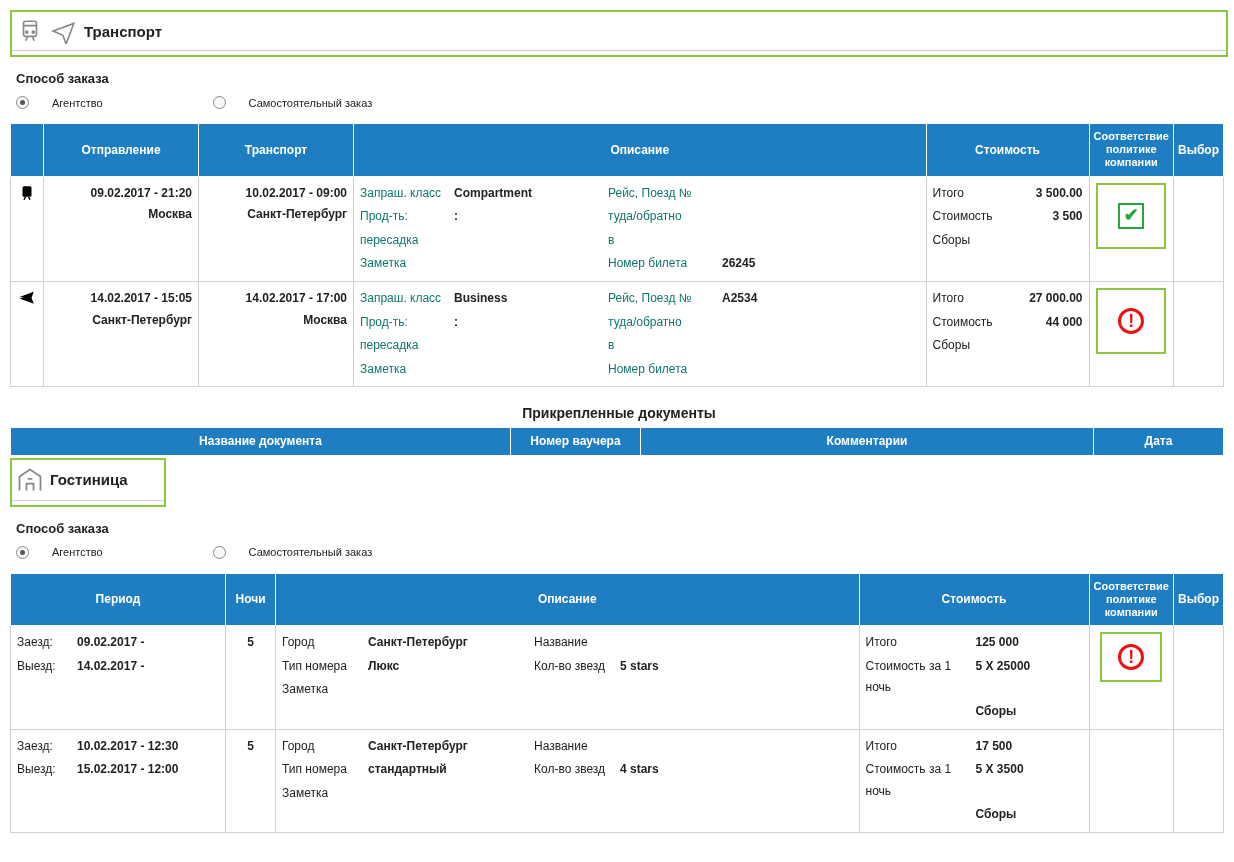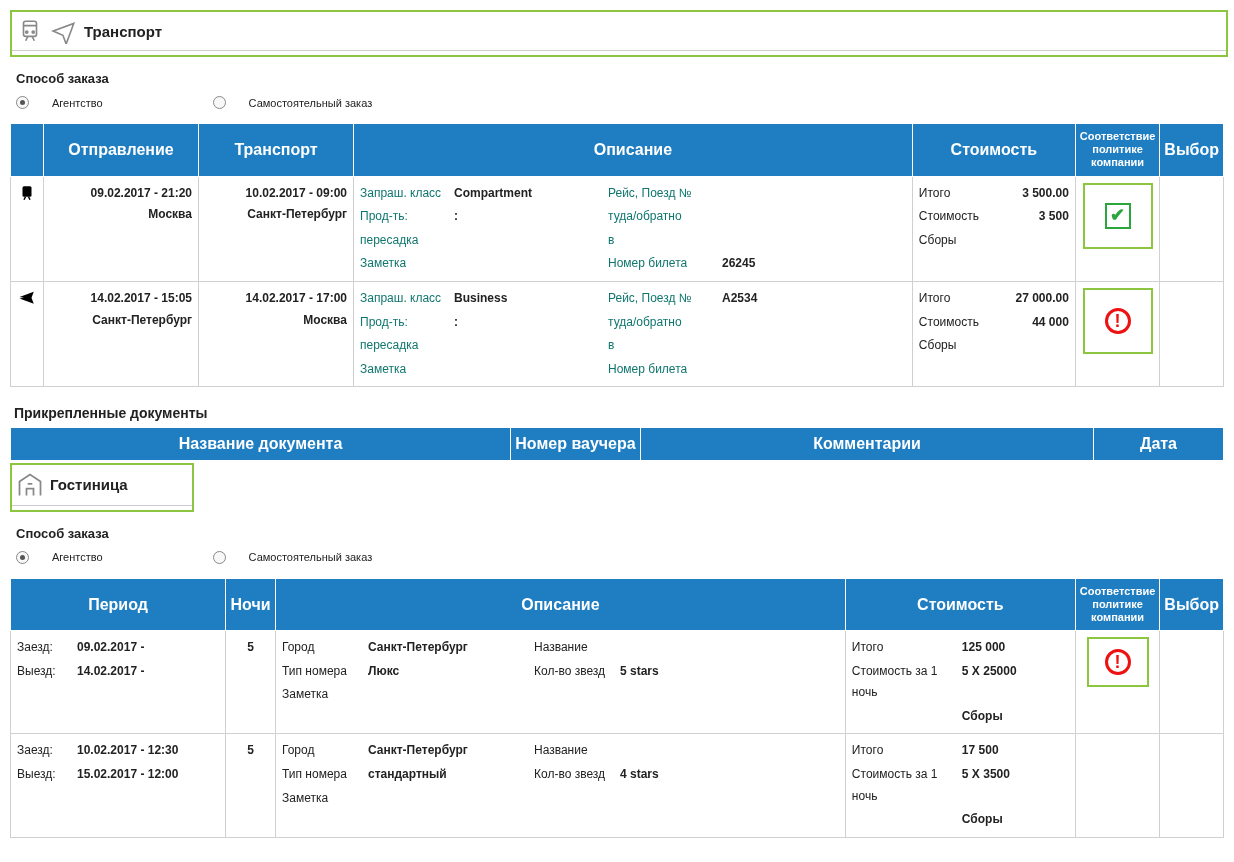--- a/index.html
+++ b/index.html
@@ -38,21 +38,21 @@
     content:""; width:5px; height:5px; border-radius:50%;
     background:#555;
   }
   table.grid {
     border-collapse: collapse; width: 1214px;
     border: 1px solid #d0d0d0;
     margin-top: 6px;
   }
   table.grid th {
     background: #1f7ec2; color: #fff;
-    font-weight: bold; font-size: 16px;
+    font-weight: bold; font-size: 12px;
     padding: 6px 4px; border: 1px solid #fff;
     text-align: center; vertical-align: middle;
     line-height: 1.2;
   }
   table.grid td {
     border: 1px solid #d0d0d0;
     padding: 6px 6px;
     vertical-align: top;
     font-size: 12px;
     line-height: 1.8;
@@ -75,21 +75,21 @@
   .ok-badge {
     width:26px; height:26px; border:2px solid #2aa63c;
     display:inline-flex; align-items:center; justify-content:center;
     color:#2aa63c; font-weight:bold; font-size:18px;
   }
   .warn-badge {
     width:26px; height:26px; border:3px solid #e11; border-radius:50%;
     display:inline-flex; align-items:center; justify-content:center;
     color:#e11; font-weight:bold; font-size:18px;
   }
-  h3.sub { font-size:14px; margin: 18px 0 4px 4px; }
+  h3.sub { font-size:14px; margin: 18px 0 4px 4px; text-align: center; }
   .hotel-desc { display:grid; grid-template-columns: 80px 160px 80px 1fr; row-gap:2px; column-gap:6px;}
   .hotel-cost { display:grid; grid-template-columns: 110px 100px; row-gap:2px;}
   .hotel-cost .val { font-weight:bold; }
   .period-cell { display:grid; grid-template-columns: 60px 1fr; row-gap:2px;}
 </style>
 </head>
 <body>
 
 
 
@@ -242,21 +242,21 @@
     <th style="width:500px;">Название документа</th>
     <th style="width:130px;">Номер ваучера</th>
     <th>Комментарии</th>
     <th style="width:130px;">Дата</th>
   </tr>
     </thead>
 </table>
 
 
 <div class="highlight-frame" style="margin-top:2px;">
-  <div class="section-head" style="width:180px;">
+  <div class="section-head" style="width:152px;">
     <svg width="28" height="28" viewBox="0 0 24 24">
         <path d="M3 21V9l9-6 9 6v12"></path>
         <path d="M9 21v-6h6v6"></path>
         <path d="M10 11h4"></path>
       </svg>
     <h2>Гостиница</h2>
   </div>
 </div>
 
 <div class="order-way">

